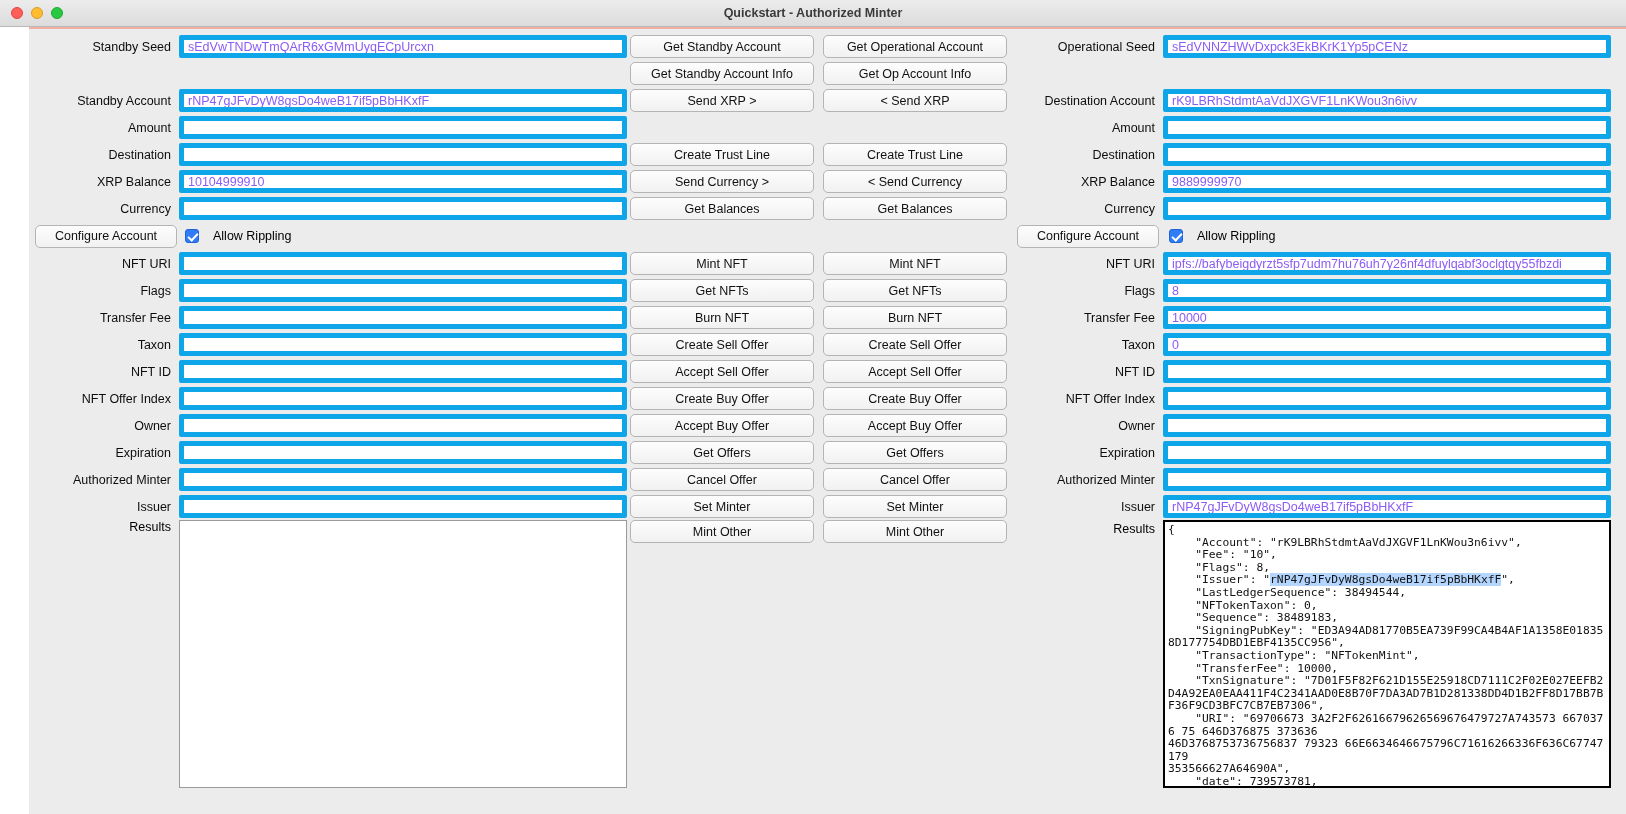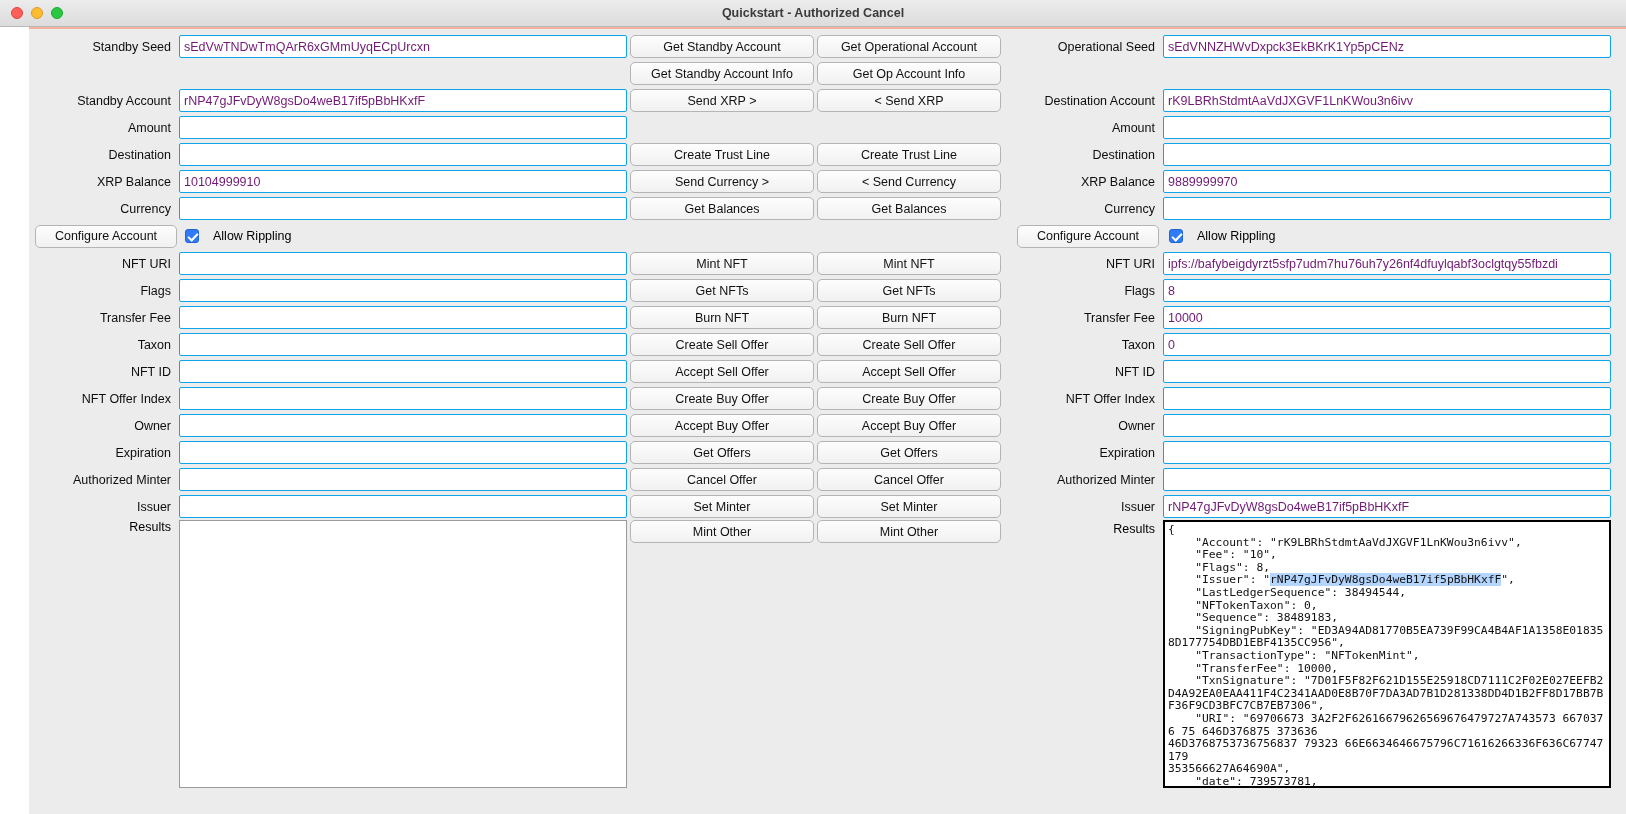--- a/index.html
+++ b/index.html
@@ -56,43 +56,43 @@
     width: 148px;
     text-align: right;
     padding-right: 8px;
     font-size: 12.5px;
     color: #0d0d0d;
     white-space: nowrap;
     overflow: hidden;
   }
   .fld-left { width: 448px; }
   .btn-mid-left { width: 190px; display: flex; justify-content: center; }
-  .btn-mid-right { width: 190px; display: flex; justify-content: flex-start; }
+  .btn-mid-right { width: 190px; display: flex; justify-content: flex-end; }
   .gapc { width: 8px; }
   .lbl-right {
     width: 148px;
     text-align: right;
     padding-right: 8px;
     font-size: 12.5px;
     color: #0d0d0d;
     white-space: nowrap;
     overflow: hidden;
   }
   .fld-right { width: 448px; }
 
   input.tf {
     width: 100%;
     height: 23px;
     font-family: "Liberation Sans", sans-serif;
     font-size: 12.5px;
     padding: 1px 4px;
-    border: 1px solid #0ea5e9;
+    border: 5px solid #0ea5e9;
     border-radius: 2px;
     background: #ffffff;
-    color: #701a75;
+    color: #8b5cf6;
     outline: none;
   }
   input.tf:disabled { background: #ffffff; }
 
   button.btn {
     width: 184px;
     height: 23px;
     font-family: "Liberation Sans", sans-serif;
     font-size: 12.5px;
     color: #111;
@@ -177,21 +177,21 @@
 </style>
 </head>
 <body>
 
 <div class="titlebar">
   <div class="traffic">
     <span class="dot red"></span>
     <span class="dot yellow"></span>
     <span class="dot green"></span>
   </div>
-  <div class="window-title">Quickstart - Authorized Cancel</div>
+  <div class="window-title">Quickstart - Authorized Minter</div>
 </div>
 
 <div class="app">
   <div class="content">
     <div class="grid">
 
       <div class="row">
         <div class="lbl-left">Standby Seed</div>
         <div class="fld-left"><input class="tf" value="sEdVwTNDwTmQArR6xGMmUyqECpUrcxn" style=""></div>
         <div class="btn-mid-left">

